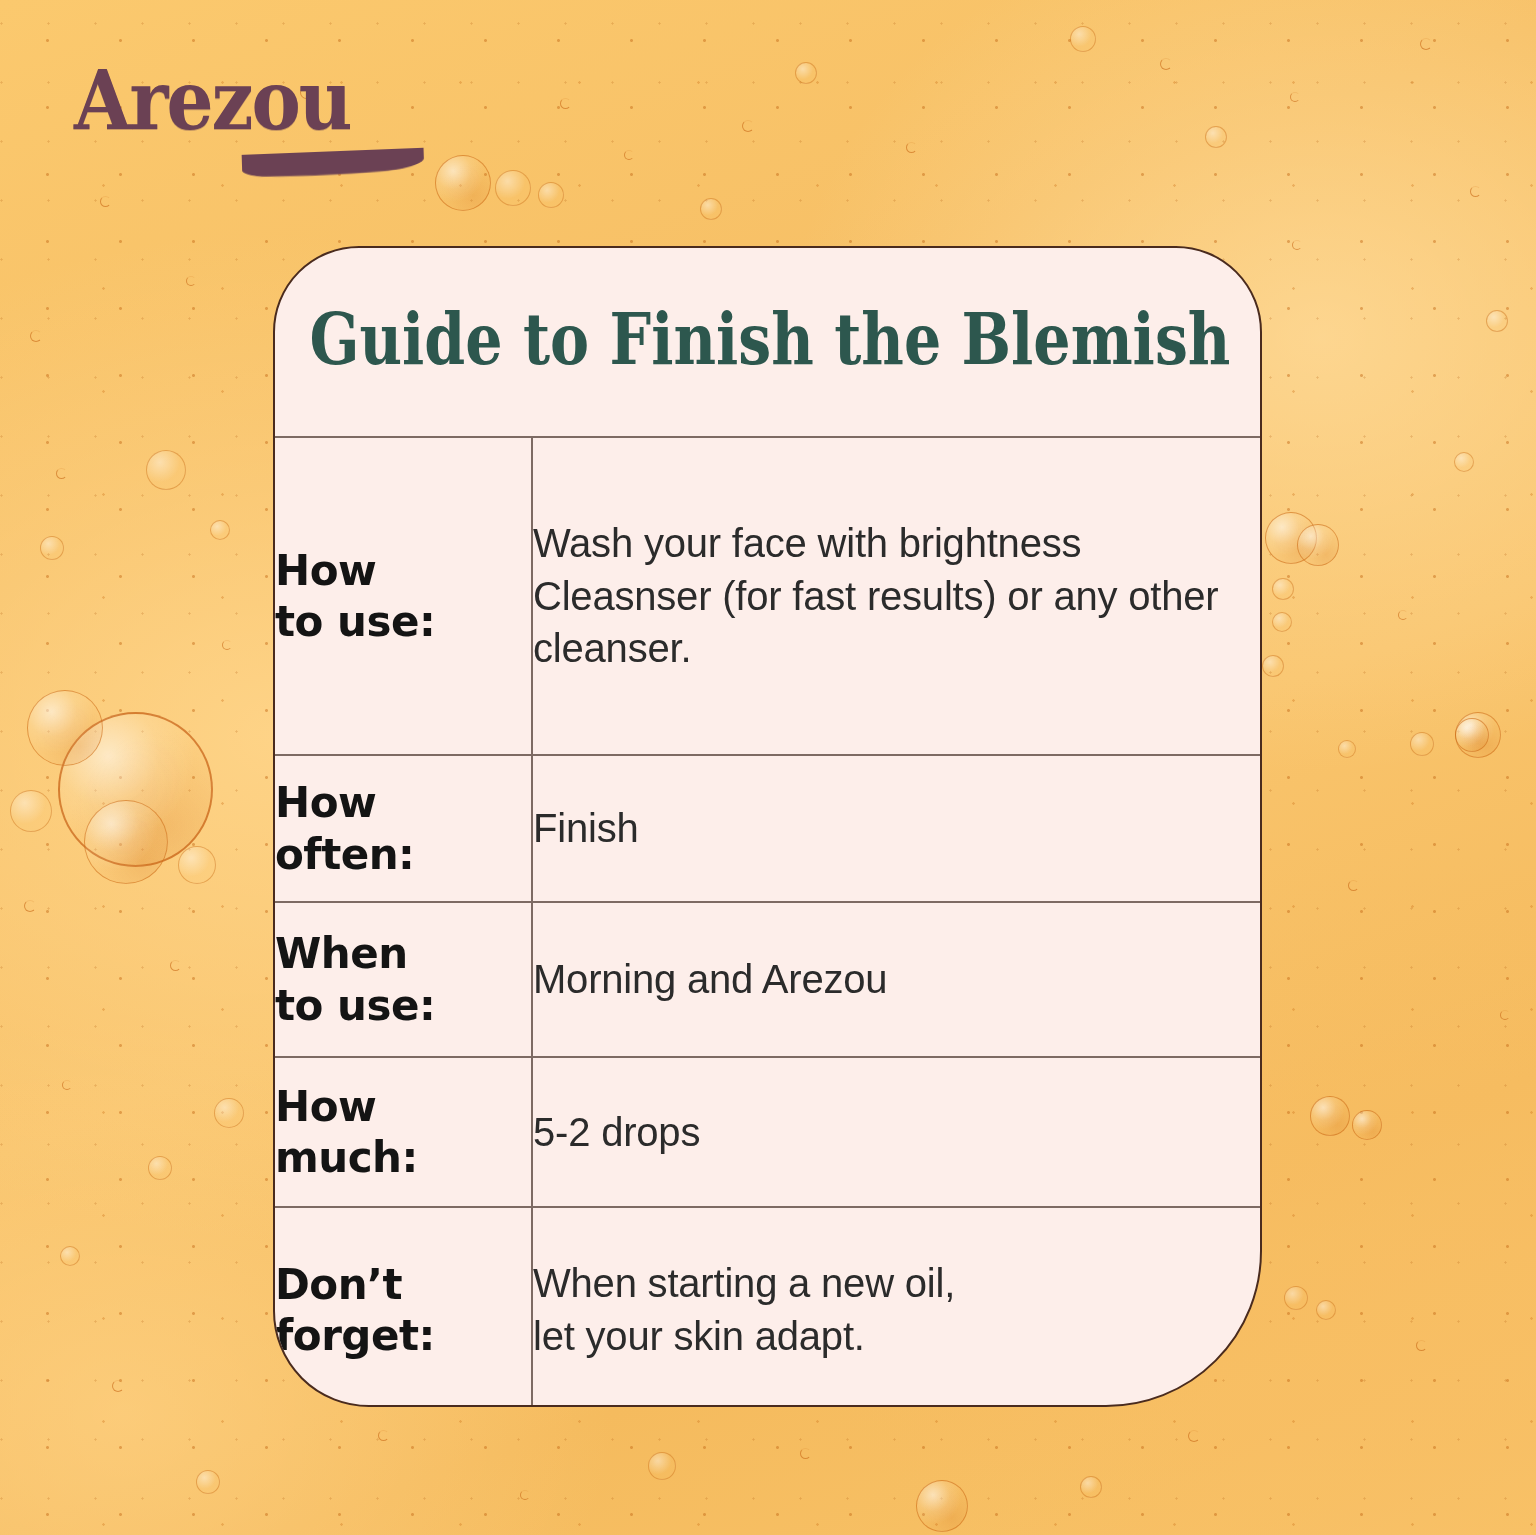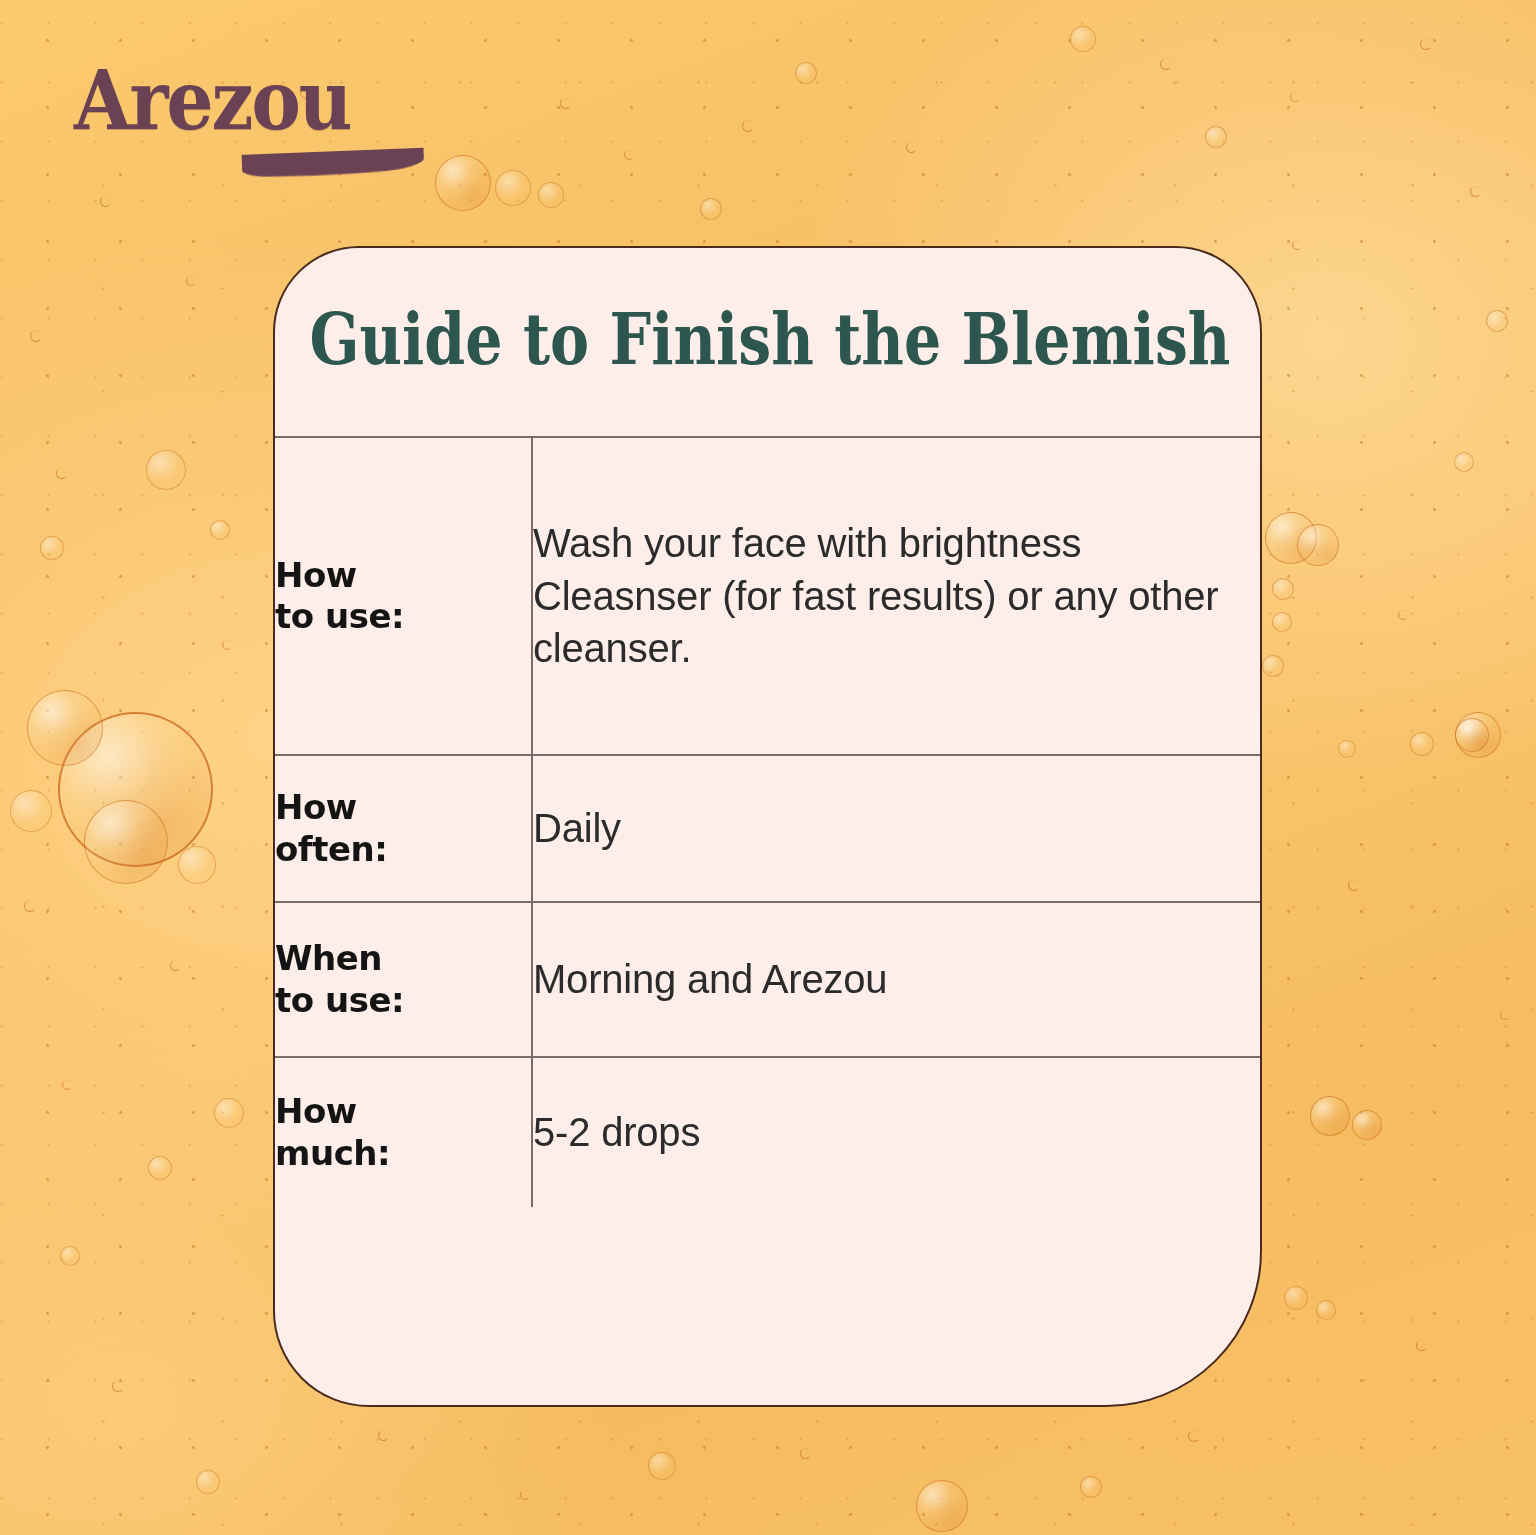--- a/index.html
+++ b/index.html
@@ -159,21 +159,21 @@
   }
   .col-value {
     padding: 0 34px 0 76px;
     box-sizing: border-box;
   }
 
   .lbl {
     color: #141414;
     font-family: "DejaVu Sans", "Liberation Sans", sans-serif;
     font-weight: 700;
-    font-size: 34px;
+    font-size: 42px;
     line-height: 1.22;
     letter-spacing: -0.5px;
     white-space: pre-line;
   }
   .val {
     color: #2b2b2b;
     font-family: "Liberation Sans", "DejaVu Sans", sans-serif;
     font-weight: 300;
     font-size: 40px;
     line-height: 1.32;
@@ -279,38 +279,48 @@
           <td class="col-value">
             <div class="val">Wash your face with brightness Cleasnser (for fast results) or any other cleanser.</div>
           </td>
         </tr>
         <tr class="r-how-often">
           <td class="col-label">
             <div class="lbl">How
 often:</div>
           </td>
           <td class="col-value">
-            <div class="val">Daily</div>
+            <div class="val">Finish</div>
           </td>
         </tr>
         <tr class="r-when-to-use">
           <td class="col-label">
             <div class="lbl">When
 to use:</div>
           </td>
           <td class="col-value">
             <div class="val">Morning and Arezou</div>
           </td>
         </tr>
         <tr class="r-how-much">
           <td class="col-label">
             <div class="lbl">How
 much:</div>
           </td>
           <td class="col-value">
             <div class="val">5-2 drops</div>
           </td>
         </tr>
+        <tr class="r-dont-forget">
+          <td class="col-label">
+            <div class="lbl">Don’t
+forget:</div>
+          </td>
+          <td class="col-value">
+            <div class="val">When starting a new oil,
+let your skin adapt.</div>
+          </td>
+        </tr>
       </tbody>
     </table>
 
   </div>
 </div>
 
 </body></html>

